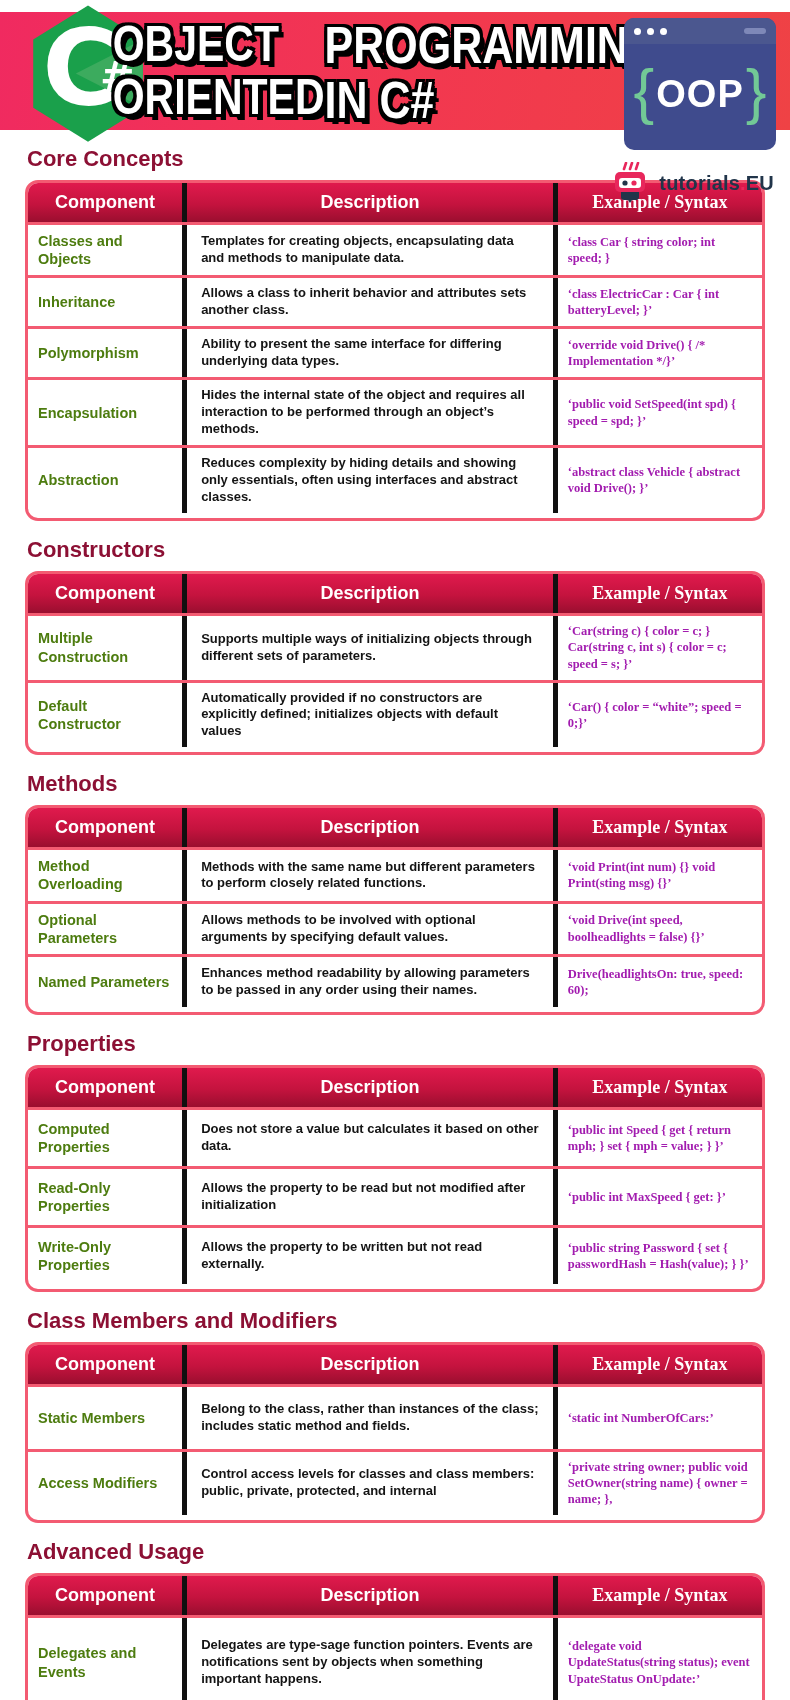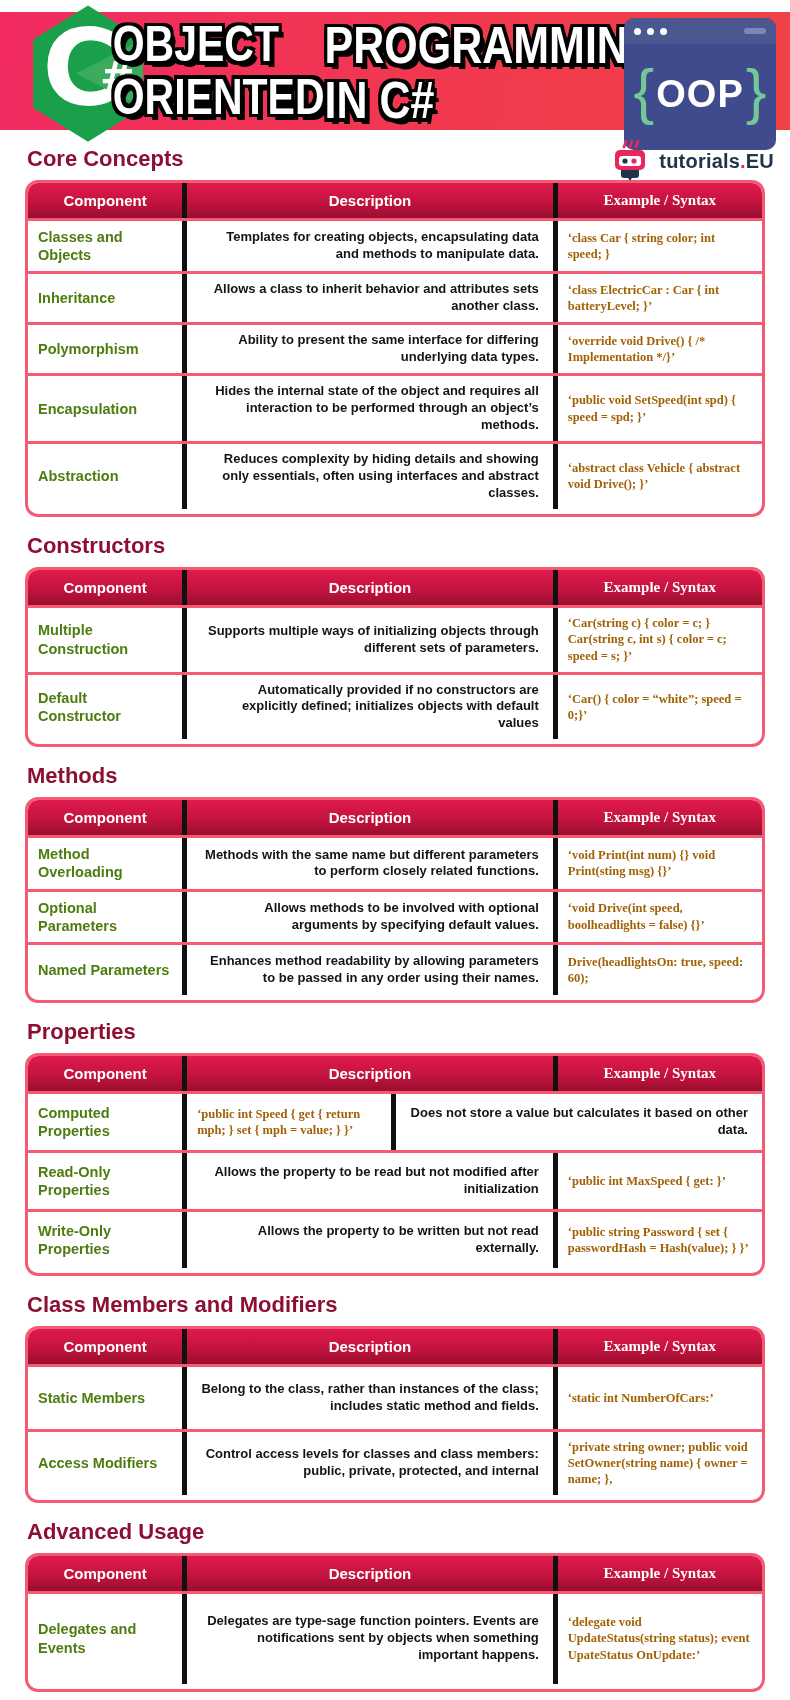--- a/index.html
+++ b/index.html
@@ -24,40 +24,40 @@
     background:#3f4b8d;border-radius:10px;z-index:2;}
   .oop-topbar{height:26px;background:#4b578f;border-radius:10px 10px 0 0;
     display:flex;align-items:center;padding:0 10px;gap:6px;}
   .oop-dot{width:7px;height:7px;border-radius:50%;background:#ffffff;}
   .oop-dash{margin-left:auto;width:22px;height:6px;border-radius:3px;background:#7e88b8;}
   .oop-content{display:flex;align-items:center;justify-content:center;height:100px;}
   .oop-brace{color:#72c996;font-size:62px;font-weight:normal;line-height:0.9;padding-bottom:6px;}
   .oop-word{color:#ffffff;font-size:38px;font-weight:bold;letter-spacing:1px;margin:0 2px;text-align:right;}
 
   
-  .brand{position:absolute;top:128px;right:16px;display:flex;align-items:center;gap:7px;z-index:3;}
+  .brand{position:absolute;top:150px;right:16px;display:flex;align-items:center;gap:7px;z-index:3;}
   .brand-text{font-size:20px;font-weight:bold;color:#21354a;letter-spacing:0.2px;}
   .brand-text .dot{color:#e8275c;}
 
   
   #sections{padding:0 25px 14px 25px;}
   .section-title{font-size:22px;font-weight:bold;color:#8c1034;margin:16px 0 8px 2px;}
   .tbl{border:3px solid #f35b72;border-radius:13px;background:#fff;overflow:hidden;}
   .thead{display:flex;background:linear-gradient(180deg,#e01a4d 0%,#c4133e 55%,#9a0e2f 100%);}
-  .th{color:#fff;font-weight:bold;font-size:15px;padding:9px 10px;display:flex;
+  .th{color:#fff;font-weight:bold;font-size:18px;padding:9px 10px;display:flex;
     align-items:center;justify-content:center;text-align:center;box-sizing:border-box;}
   .col-comp{width:21%;}
   .col-desc{width:50.5%;border-left:5px solid #101010;}
   .col-ex{width:28.5%;border-left:5px solid #101010;font-family:Liberation Serif, serif;}
   .tbody{padding-bottom:5px;}
   .tr{display:flex;border-top:3px solid #f35b72;}
   .td{box-sizing:border-box;display:flex;align-items:center;padding:7px 10px;font-weight:bold;}
   .td.comp{color:#4d7c0f;font-size:14.5px;line-height:1.25;}
-  .td.desc{justify-content:center;text-align:right;color:#141414;font-size:13px;line-height:1.3;padding:7px 14px;}
-  .td.ex{color:#a16207;font-size:12.5px;line-height:1.3;}
+  .td.desc{justify-content:center;text-align:left;color:#141414;font-size:13px;line-height:1.3;padding:7px 14px;}
+  .td.ex{color:#a21caf;font-size:12.5px;line-height:1.3;}
 
   #sections section:nth-of-type(1) .tr{min-height:48px;}
   #sections section:nth-of-type(2) .tr{min-height:64px;}
   #sections section:nth-of-type(3) .tr{min-height:50px;}
   #sections section:nth-of-type(4) .tr{min-height:56px;}
   #sections section:nth-of-type(5) .tr{min-height:62px;}
   #sections section:nth-of-type(6) .tr{min-height:90px;}
 </style>
 </head>
 <body>
@@ -208,22 +208,22 @@
     <h2 class="section-title">Properties</h2>
     <div class="tbl">
       <div class="thead">
         <div class="th col-comp">Component</div>
         <div class="th col-desc">Description</div>
         <div class="th col-ex">Example / Syntax</div>
       </div>
       <div class="tbody">
   <div class="tr">
     <div class="td comp col-comp">Computed Properties</div>
+    <div class="td desc col-desc">Does not store a value but calculates it based on other data.</div>
     <div class="td ex col-ex">‘public int Speed { get { return mph; } set { mph = value; } }’</div>
-    <div class="td desc col-desc">Does not store a value but calculates it based on other data.</div>
   </div>
 
   <div class="tr">
     <div class="td comp col-comp">Read-Only Properties</div>
     <div class="td desc col-desc">Allows the property to be read but not modified after initialization</div>
     <div class="td ex col-ex">‘public int MaxSpeed { get: }’</div>
   </div>
 
   <div class="tr">
     <div class="td comp col-comp">Write-Only Properties</div>

